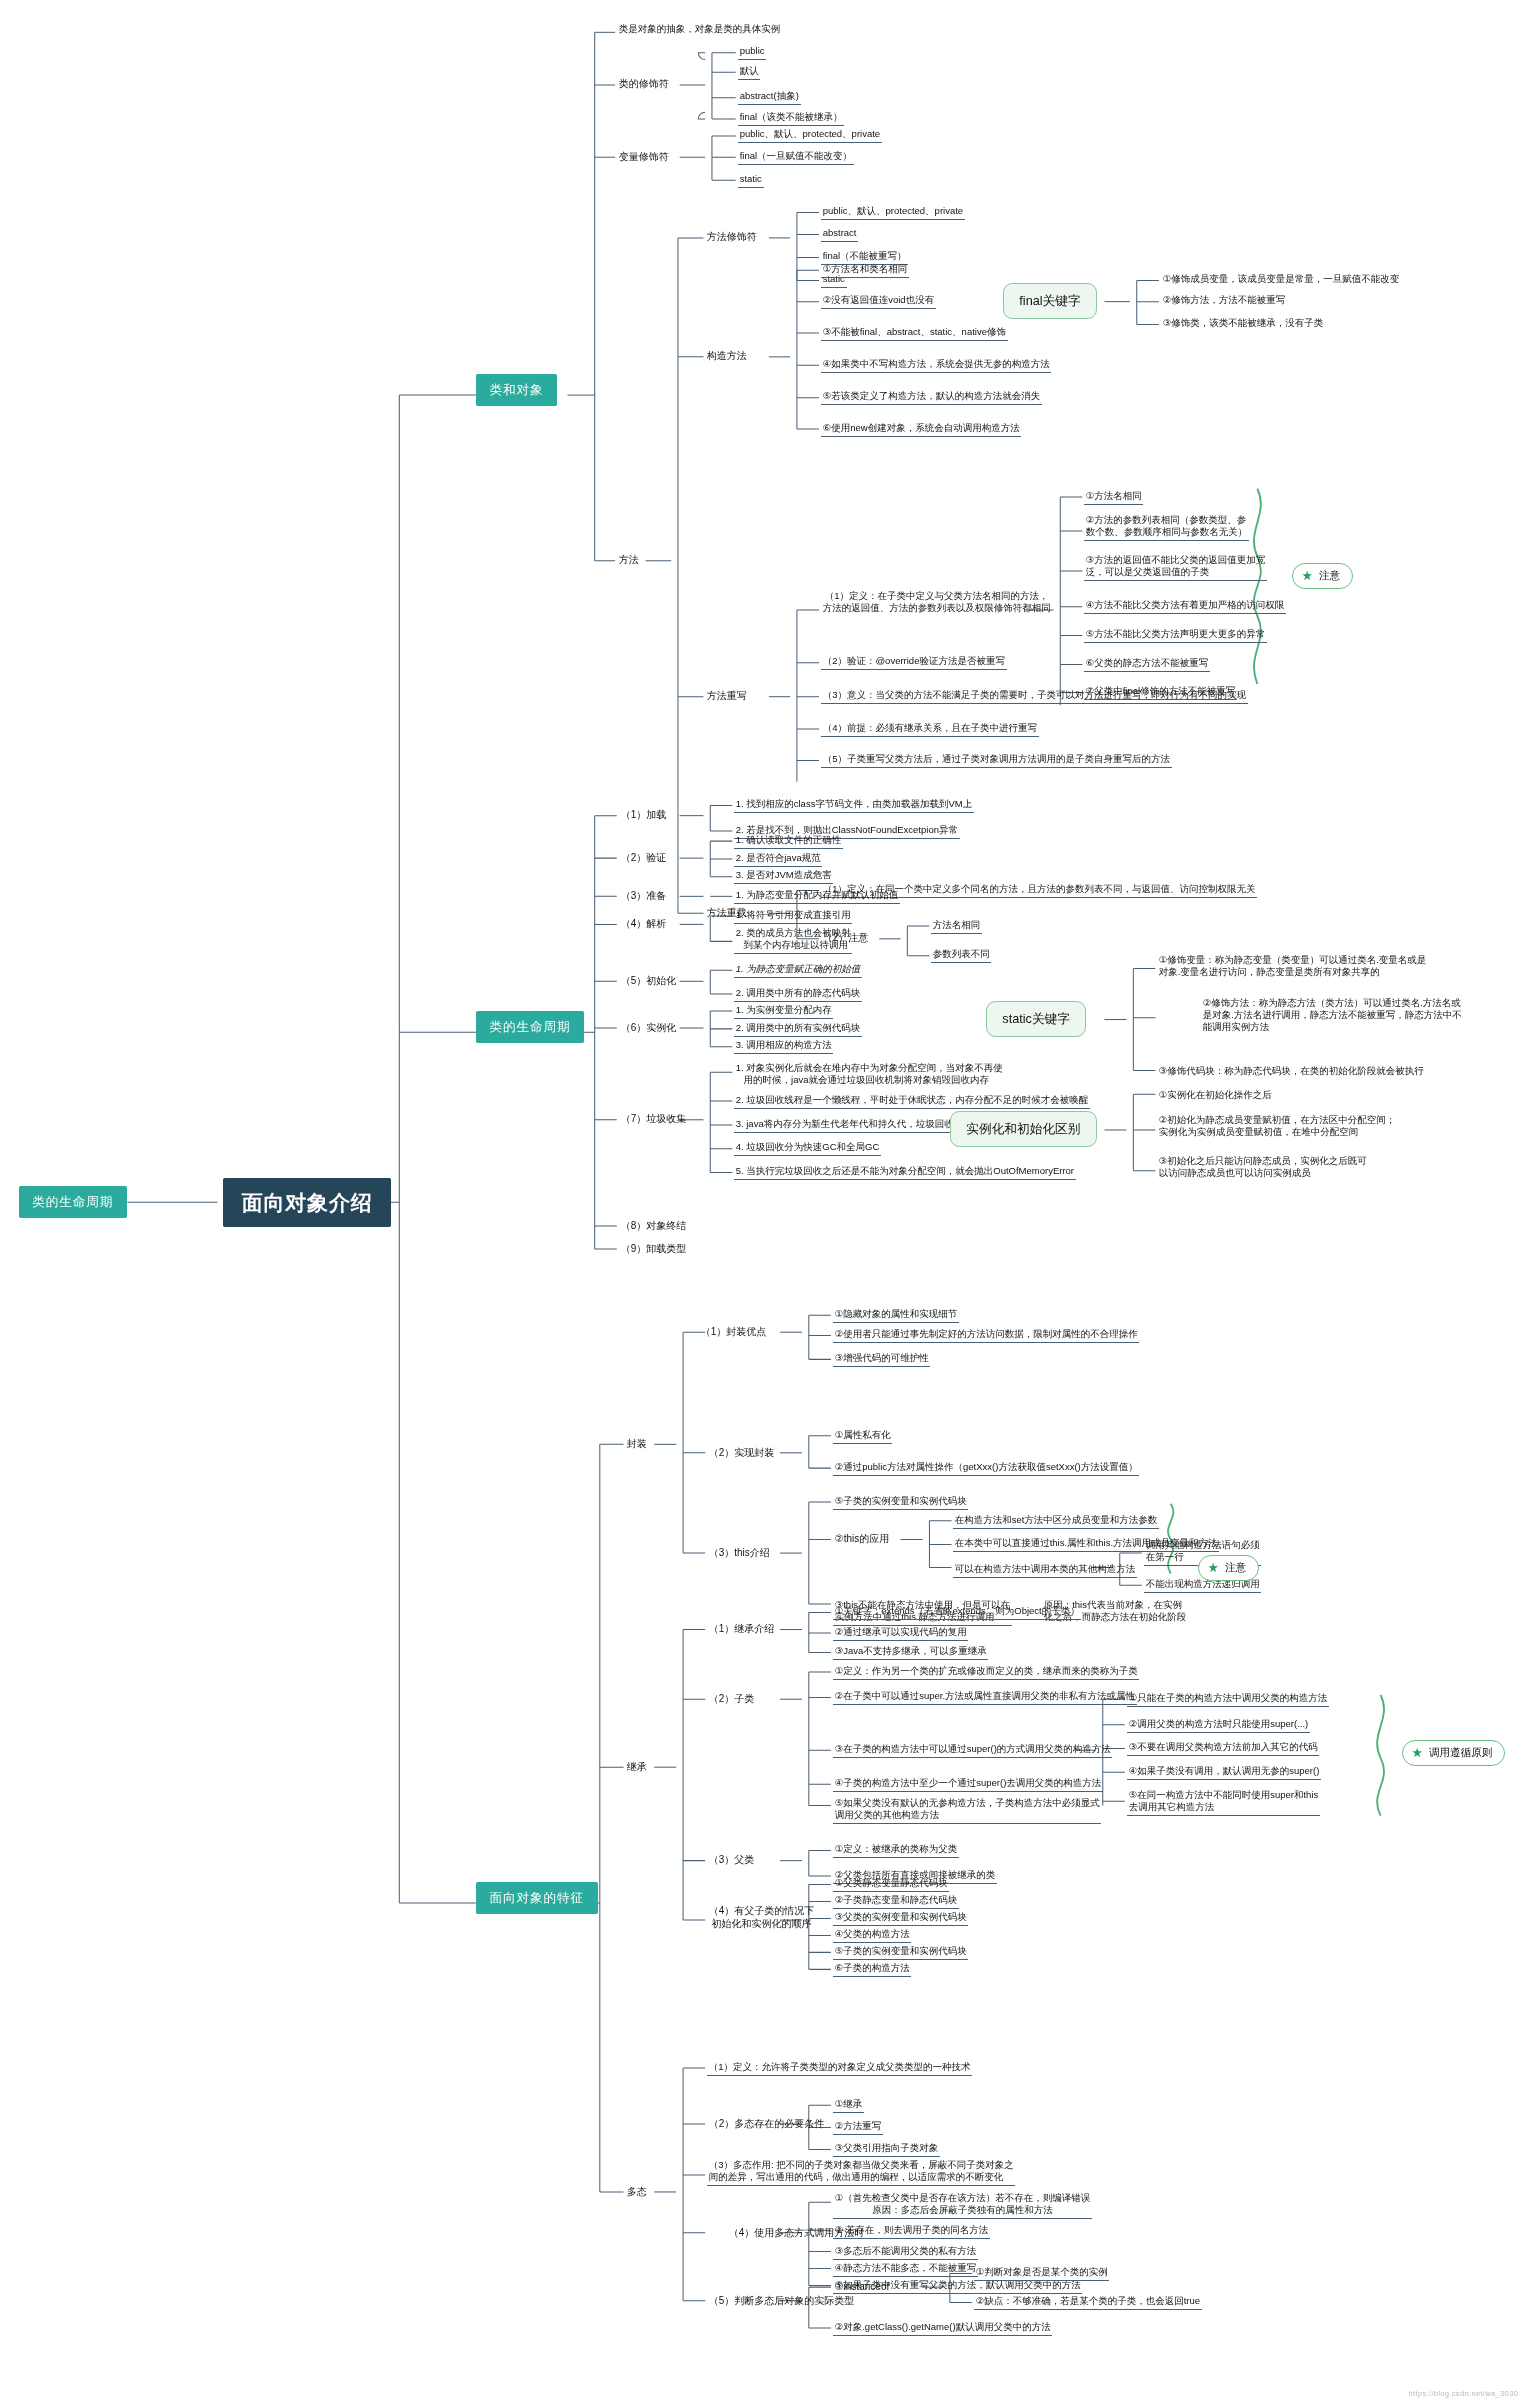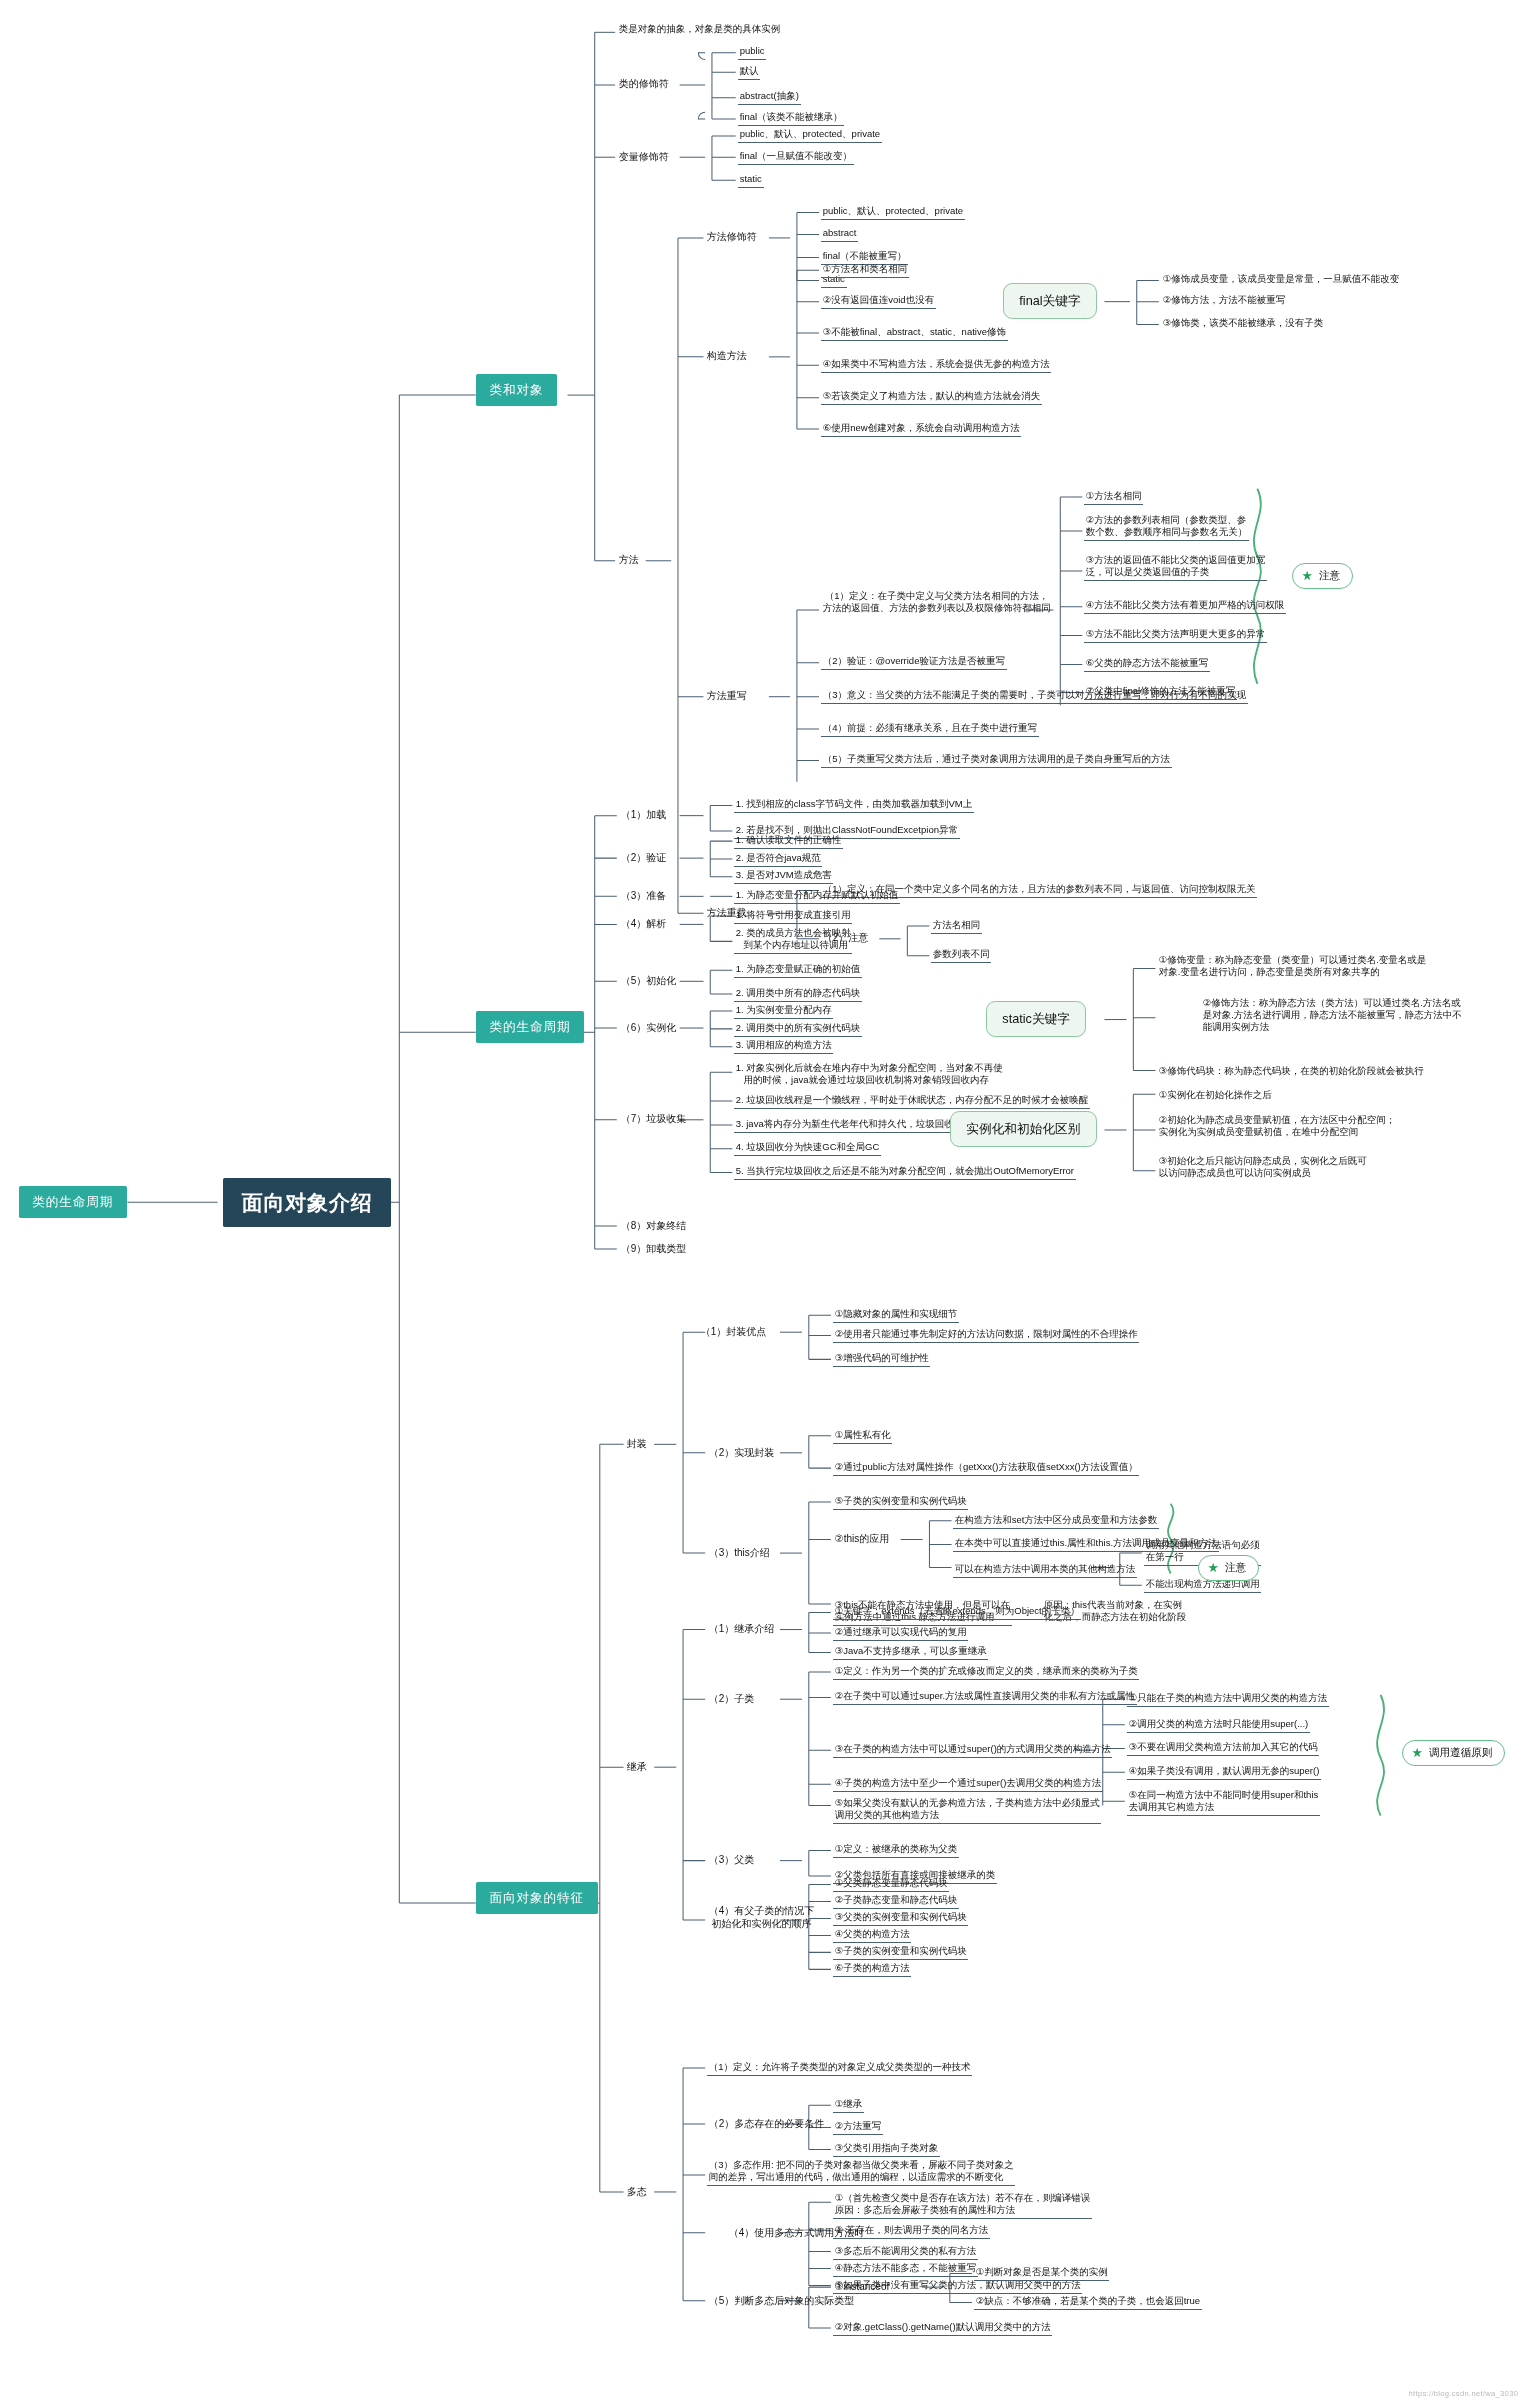--- a/index.html
+++ b/index.html
@@ -286,21 +286,21 @@
 
   <div class="node branch" style="left:619px;top:888px;">（3）准备</div>
   <div class="node leaf ul" style="left:734px;top:888px;">1. 为静态变量分配内存并赋默认初始值</div>
 
   <div class="node branch" style="left:619px;top:916px;">（4）解析</div>
   <div class="node leaf ul" style="left:734px;top:908px;">1. 将符号引用变成直接引用</div>
   <div class="node leaf ul" style="left:734px;top:926px;">2. 类的成员方法也会被映射
    到某个内存地址以待调用</div>
 
   <div class="node branch" style="left:619px;top:973px;">（5）初始化</div>
-  <div class="node leaf ul" style="left:734px;top:962px;">1. 为静态变量赋正确的初始值</div>
+  <div class="node leaf ul" style="left:734px;top:962px;font-style:italic;">1. 为静态变量赋正确的初始值</div>
   <div class="node leaf ul" style="left:734px;top:986px;">2. 调用类中所有的静态代码块</div>
 
   <div class="node branch" style="left:619px;top:1020px;">（6）实例化</div>
   <div class="node leaf ul" style="left:734px;top:1003px;">1. 为实例变量分配内存</div>
   <div class="node leaf ul" style="left:734px;top:1021px;">2. 调用类中的所有实例代码块</div>
   <div class="node leaf ul" style="left:734px;top:1038px;">3. 调用相应的构造方法</div>
 
   <div class="node branch" style="left:619px;top:1111px;">（7）垃圾收集</div>
   <div class="node leaf" style="left:734px;top:1061px;">1. 对象实例化后就会在堆内存中为对象分配空间，当对象不再使
    用的时候，java就会通过垃圾回收机制将对象销毁回收内存</div>
@@ -396,21 +396,21 @@
   <div class="node branch" style="left:625px;top:2184px;">多态</div>
   <div class="node leaf ul" style="left:707px;top:2060px;">（1）定义：允许将子类类型的对象定义成父类类型的一种技术</div>
   <div class="node branch" style="left:707px;top:2116px;">（2）多态存在的必要条件</div>
   <div class="node leaf ul" style="left:833px;top:2097px;">①继承</div>
   <div class="node leaf ul" style="left:833px;top:2119px;">②方法重写</div>
   <div class="node leaf ul" style="left:833px;top:2141px;">③父类引用指向子类对象</div>
   <div class="node leaf ul" style="left:707px;top:2158px;">（3）多态作用: 把不同的子类对象都当做父类来看，屏蔽不同子类对象之
 间的差异，写出通用的代码，做出通用的编程，以适应需求的不断变化</div>
 
   <div class="node branch" style="left:707px;top:2225px;margin-left:20px;">（4）使用多态方式调用方法时</div>
-  <div class="node leaf ul" style="left:833px;top:2191px;">①（首先检查父类中是否存在该方法）若不存在，则编译错误
+  <div class="node leaf ul" style="left:833px;top:2191px;text-align:center;">①（首先检查父类中是否存在该方法）若不存在，则编译错误
 原因：多态后会屏蔽子类独有的属性和方法</div>
   <div class="node leaf ul" style="left:833px;top:2223px;">② 若存在，则去调用子类的同名方法</div>
   <div class="node leaf ul" style="left:833px;top:2244px;">③多态后不能调用父类的私有方法</div>
   <div class="node leaf ul" style="left:833px;top:2261px;">④静态方法不能多态，不能被重写</div>
   <div class="node leaf ul" style="left:833px;top:2278px;">⑤如果子类中没有重写父类的方法，默认调用父类中的方法</div>
 
   <div class="node branch" style="left:707px;top:2293px;">（5）判断多态后对象的实际类型</div>
   <div class="node branch" style="left:833px;top:2279px;">①instanceof</div>
   <div class="node leaf ul" style="left:974px;top:2265px;">①判断对象是否是某个类的实例</div>
   <div class="node leaf ul" style="left:974px;top:2294px;">②缺点：不够准确，若是某个类的子类，也会返回true</div>

